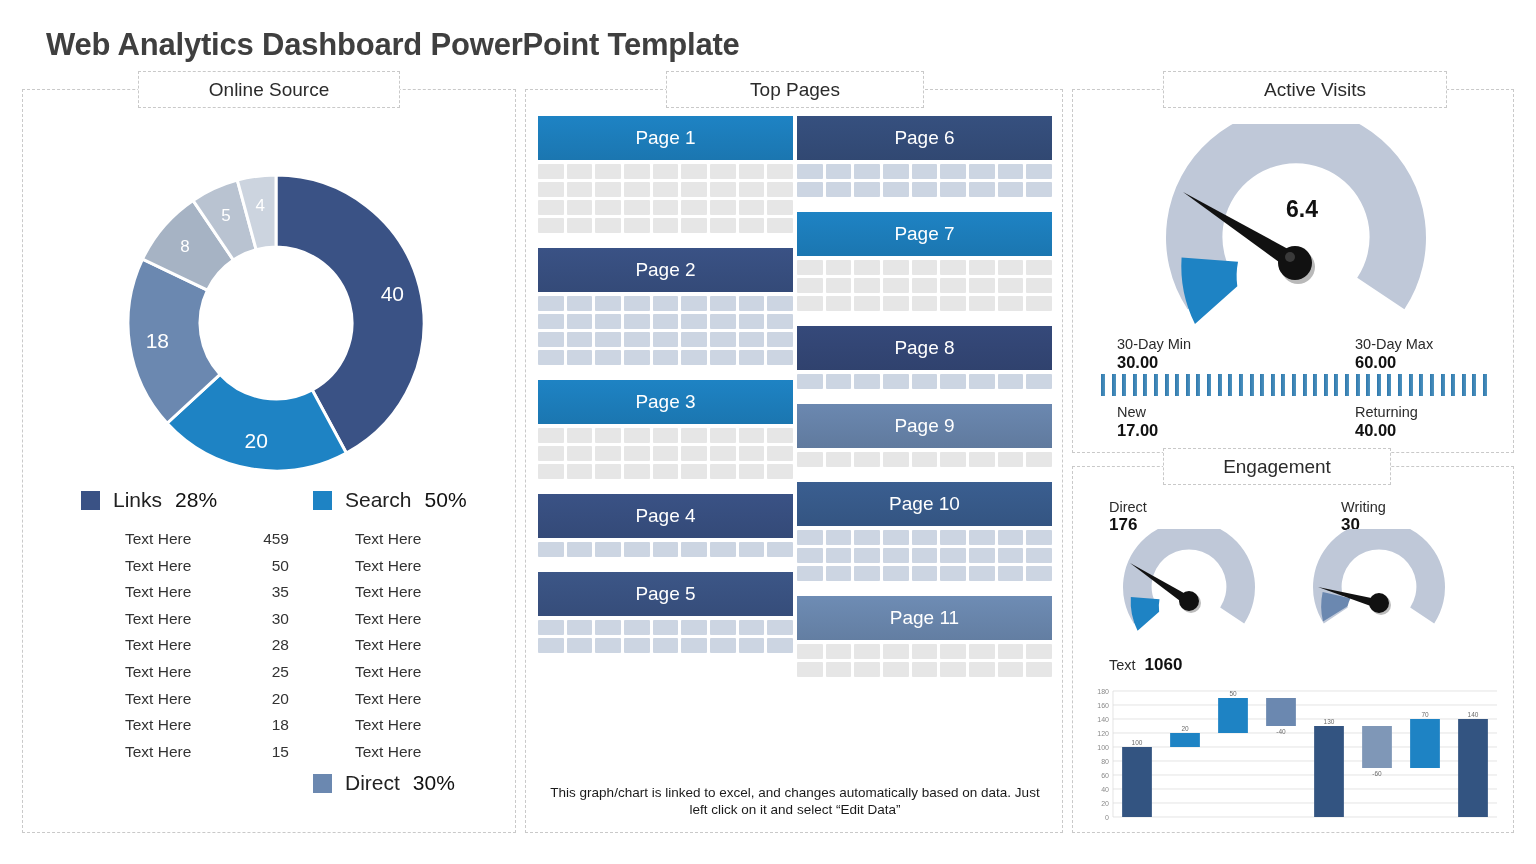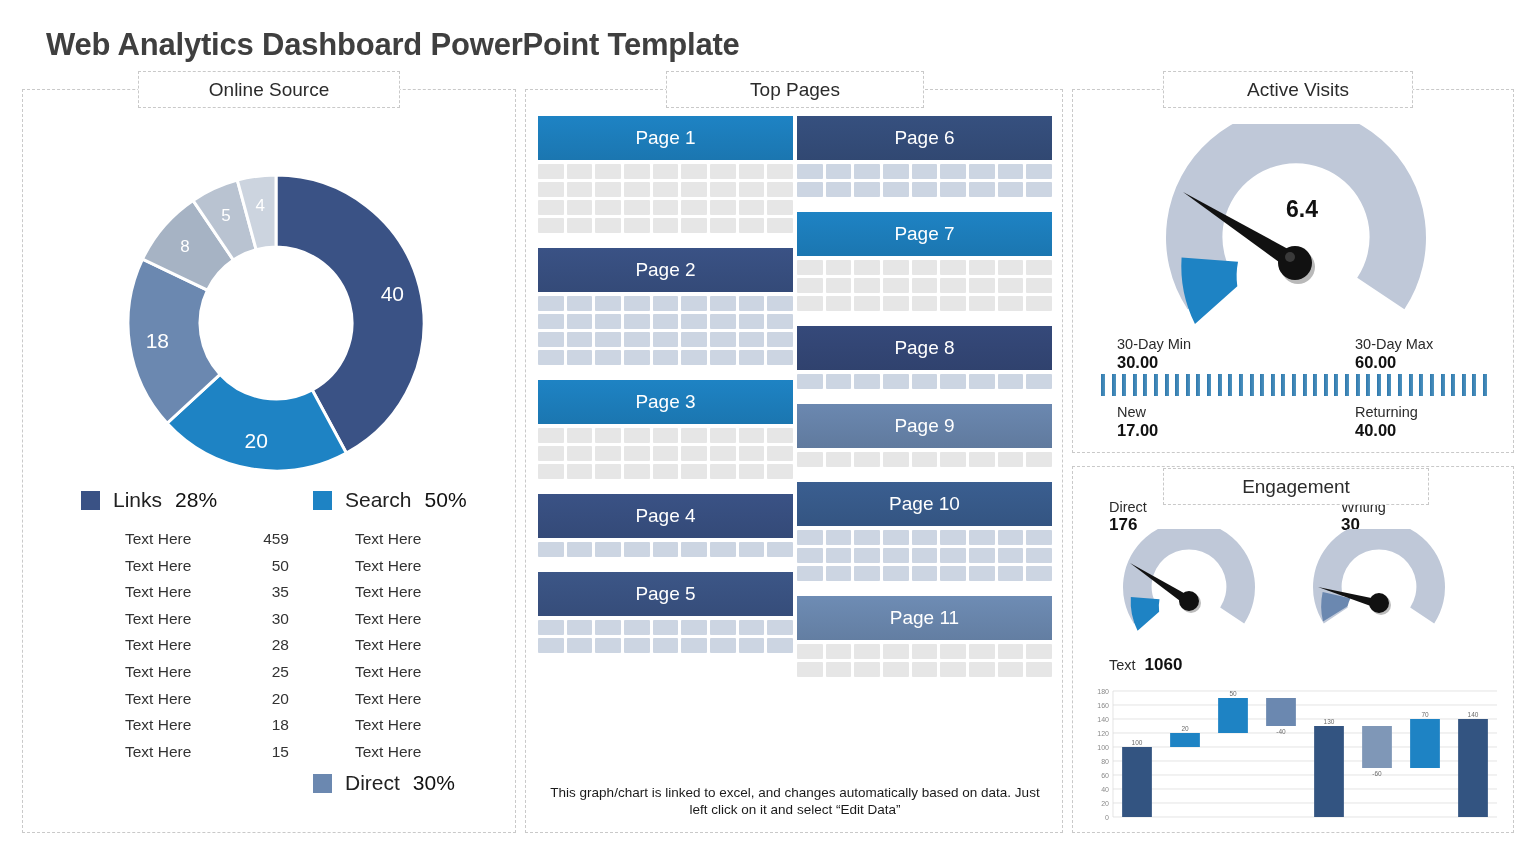--- a/index.html
+++ b/index.html
@@ -33,22 +33,22 @@
     white-space: nowrap; z-index: 5;
   }
 
   #panel-online   { left: 22px;   top: 89px;  width: 494px; height: 744px; }
   #panel-toppages { left: 525px;  top: 89px;  width: 538px; height: 744px; }
   #panel-active   { left: 1072px; top: 89px;  width: 442px; height: 364px; }
   #panel-engage   { left: 1072px; top: 466px; width: 442px; height: 367px; }
 
   #title-online   { left: 115px; width: 262px; }
   #title-toppages { left: 140px; width: 258px; }
-  #title-active   { left: 90px;  width: 250px; padding-left: 20px; }
-  #title-engage   { left: 90px;  width: 266px; margin-top: 20px; }
+  #title-active   { left: 90px;  width: 284px; padding-left: 20px; }
+  #title-engage   { left: 90px;  width: 228px; }
 
   
   .donut-wrap { position:absolute; left: 68px; top: 48px; width: 370px; height: 370px; }
   .donut-wrap svg { display:block; }
   .donut-label { font-size: 21px; fill: #ffffff; font-family:"Liberation Sans", sans-serif; }
   .donut-label.small { font-size: 17px; }
 
   
   .legend { position:absolute; left: 22px; top: 398px; width: 460px; }
   .legend-head {

